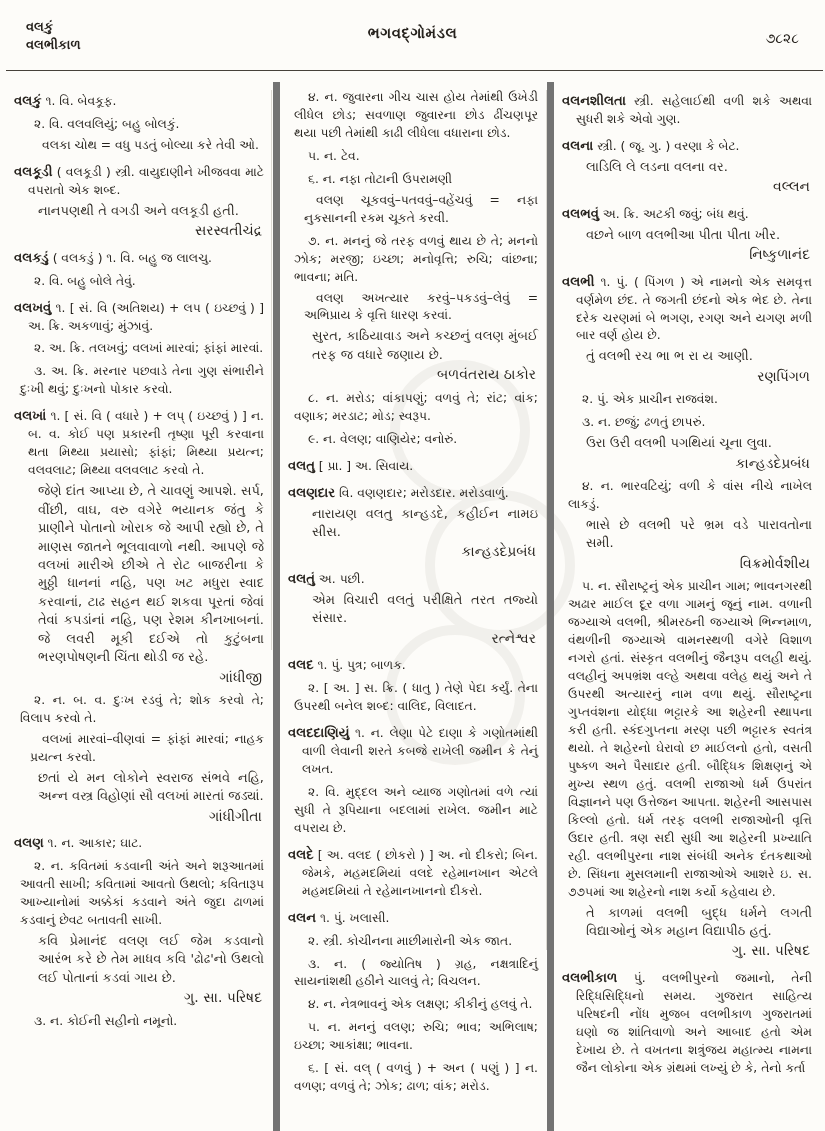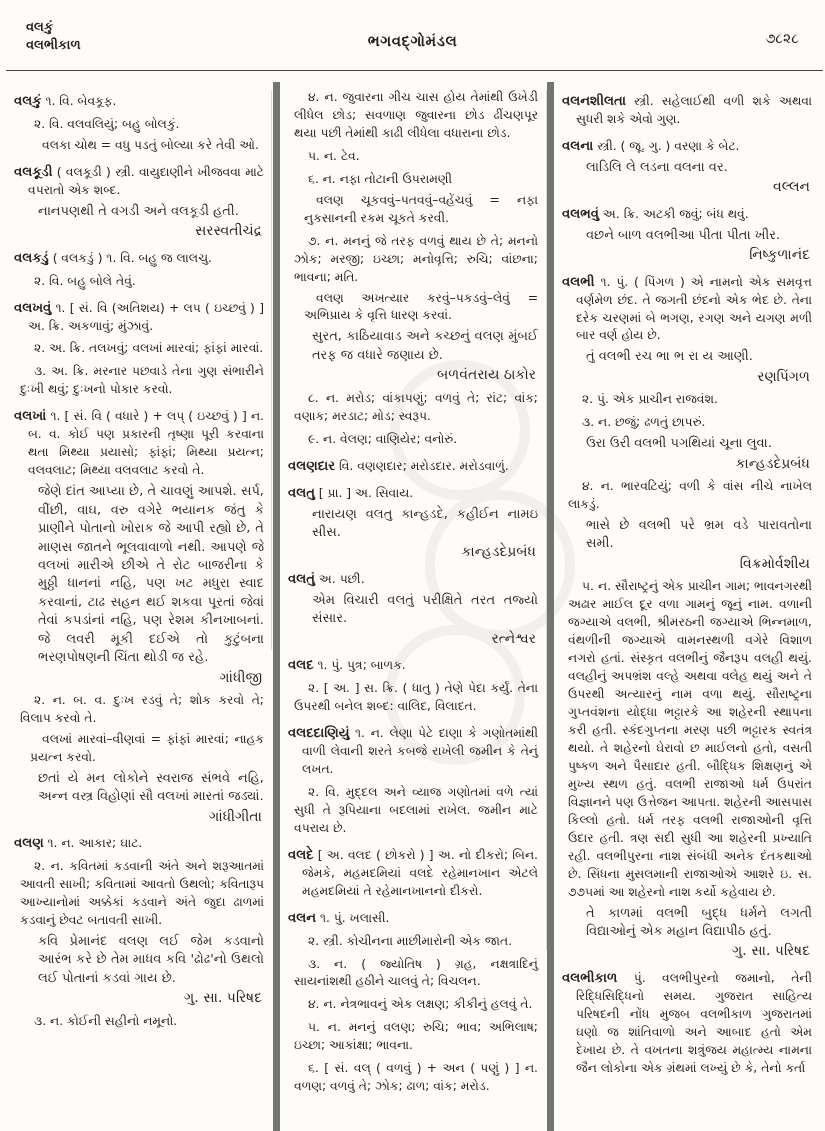--- a/index.html
+++ b/index.html
@@ -8,21 +8,21 @@
     background:#fdfcf9;color:#26221d;overflow:hidden;
     font-family:"DejaVu Sans", sans-serif;
   }
   
   .header{
     position:absolute;top:18px;left:0;right:0;height:48px;
     display:flex;align-items:flex-start;padding:0 30px 0 26px;box-sizing:border-box;
   }
   .running-head{font-size:13px;font-weight:bold;line-height:1.35;}
   .title{
-    position:absolute;left:0;right:0;top:14px;text-align:center;
+    position:absolute;left:0;right:0;top:6px;text-align:center;
     font-size:15px;font-weight:bold;letter-spacing:.5px;
   }
   .pageno{position:absolute;right:26px;top:12px;font-size:14px;}
   .rule{
     position:absolute;top:70px;left:6px;right:2px;height:0;
     border-top:1.6px solid #46413a;
   }
   
   .columns{
     position:absolute;top:76px;left:0;right:0;bottom:0;
@@ -106,22 +106,22 @@
         <p class="sense">૪. ન. જુવારના ગીચ ચાસ હોય તેમાંથી ઉખેડી લીધેલ છોડ; સવળાણ જુવારના છોડ ઢીંચણપૂર થયા પછી તેમાંથી કાઢી લીધેલા વધારાના છોડ.</p>
         <p class="sense">૫. ન. ટેવ.</p>
         <p class="sense">૬. ન. નફા તોટાની ઉપરામણી</p>
         <p class="idiom">વલણ ચૂકવવું–પતવવું–વહેંચવું = નફા નુકસાનની રકમ ચૂકતે કરવી.</p>
         <p class="sense">૭. ન. મનનું જે તરફ વળવું થાય છે તે; મનનો ઝોક; મરજી; ઇચ્છા; મનોવૃત્તિ; રુચિ; વાંછના; ભાવના; મતિ.</p>
         <p class="idiom">વલણ અખત્યાર કરવું–પકડવું–લેવું = અભિપ્રાય કે વૃત્તિ ધારણ કરવાં.</p>
         <p class="quote">સુરત, કાઠિયાવાડ અને કચ્છનું વલણ મુંબઈ તરફ જ વધારે જણાય છે.</p>
         <p class="attrib">બળવંતરાય ઠાકોર</p>
         <p class="sense">૮. ન. મરોડ; વાંકાપણું; વળવું તે; રાંટ; વાંક; વણાક; મરડાટ; મોડ; સ્વરૂપ.</p>
         <p class="sense">૯. ન. વેલણ; વાણિયેર; વનોરું.</p>
+        <p class="entry"><span class="hw">વલતુ</span> [ પ્રા. ] અ. સિવાય.</p>
         <p class="entry"><span class="hw">વલણદાર</span> વિ. વણણદાર; મરોડદાર. મરોડવાળું.</p>
-        <p class="entry"><span class="hw">વલતુ</span> [ પ્રા. ] અ. સિવાય.</p>
         <p class="quote">નારાયણ વલતુ કાન્હડદે, કહીઈન નામઇ સીસ.</p>
         <p class="attrib">કાન્હડદેપ્રબંધ</p>
         <p class="entry"><span class="hw">વલતું</span> અ. પછી.</p>
         <p class="quote">એમ વિચારી વલતું પરીક્ષિતે તરત તજ્યો સંસાર.</p>
         <p class="attrib">રત્નેશ્વર</p>
         <p class="entry"><span class="hw">વલદ</span> ૧. પું. પુત્ર; બાળક.</p>
         <p class="sense">૨. [ અ. ] સ. ક્રિ. ( ધાતુ ) તેણે પેદા કર્યું. તેના ઉપરથી બનેલ શબ્દ: વાલિદ, વિલાદત.</p>
         <p class="entry"><span class="hw">વલદદાણિયું</span> ૧. ન. લેણા પેટે દાણા કે ગણોતમાંથી વાળી લેવાની શરતે કબજે રાખેલી જમીન કે તેનું લખત.</p>
         <p class="sense">૨. વિ. મુદ્દલ અને વ્યાજ ગણોતમાં વળે ત્યાં સુધી તે રૂપિયાના બદલામાં રાખેલ. જમીન માટે વપરાય છે.</p>
         <p class="entry"><span class="hw">વલદે</span> [ અ. વલદ ( છોકરો ) ] અ. નો દીકરો; બિન. જેમકે, મહમદમિયાં વલદે રહેમાનખાન એટલે મહમદમિયાં તે રહેમાનખાનનો દીકરો.</p>

